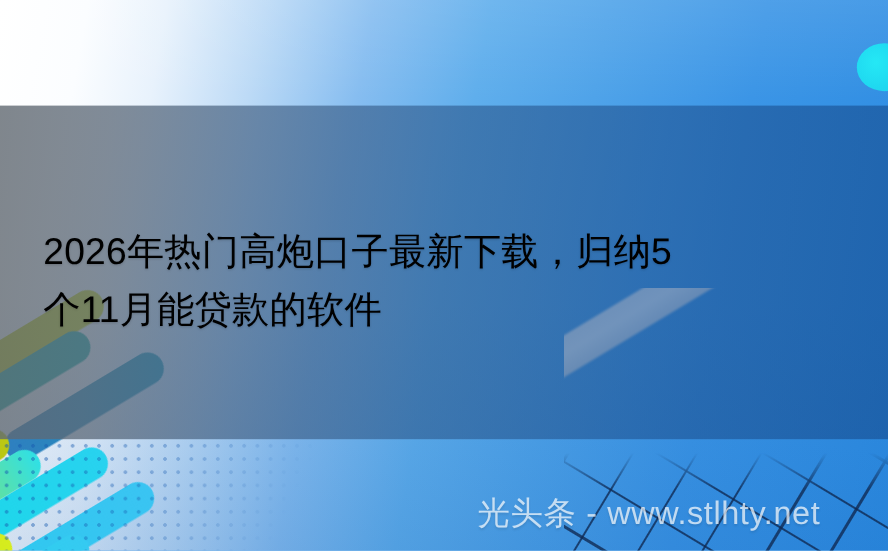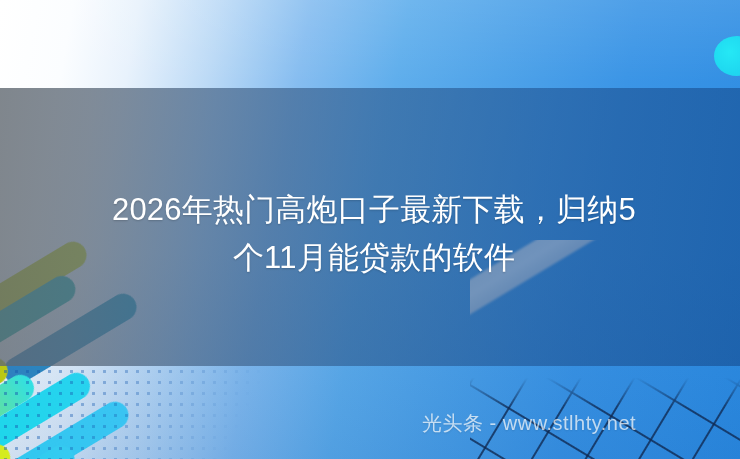--- a/index.html
+++ b/index.html
@@ -150,41 +150,40 @@
       rgba(32,86,150,0.64) 72%,
       rgba(22,78,146,0.64) 100%);
   }
 
   
   .title {
     position: absolute;
     left: 36px;
     top: 186px;
     width: 676px;
-    color: #ffffff;
+    color: #000000;
     font-size: 31px;
     line-height: 48px;
     letter-spacing: 0.2px;
     font-weight: 400;
-    text-align: center;
+    text-align: left;
     text-shadow: 0 1px 2px rgba(0,0,0,0.18);
     white-space: pre-line;
   }
 
   
   .watermark {
     position: absolute;
     left: 398px;
     top: 410px;
     color: rgba(255,255,255,0.70);
-    font-size: 20px;
+    font-size: 27px;
     letter-spacing: 0.5px;
     white-space: nowrap;
     text-shadow: 0 1px 2px rgba(0,0,0,0.10);
-    margin-left: 24px;
   }
 </style>
 </head>
 <body>
 
 <div id="poster">
 
   <div class="bg-base"></div>
   <div class="bg-vert"></div>
 

